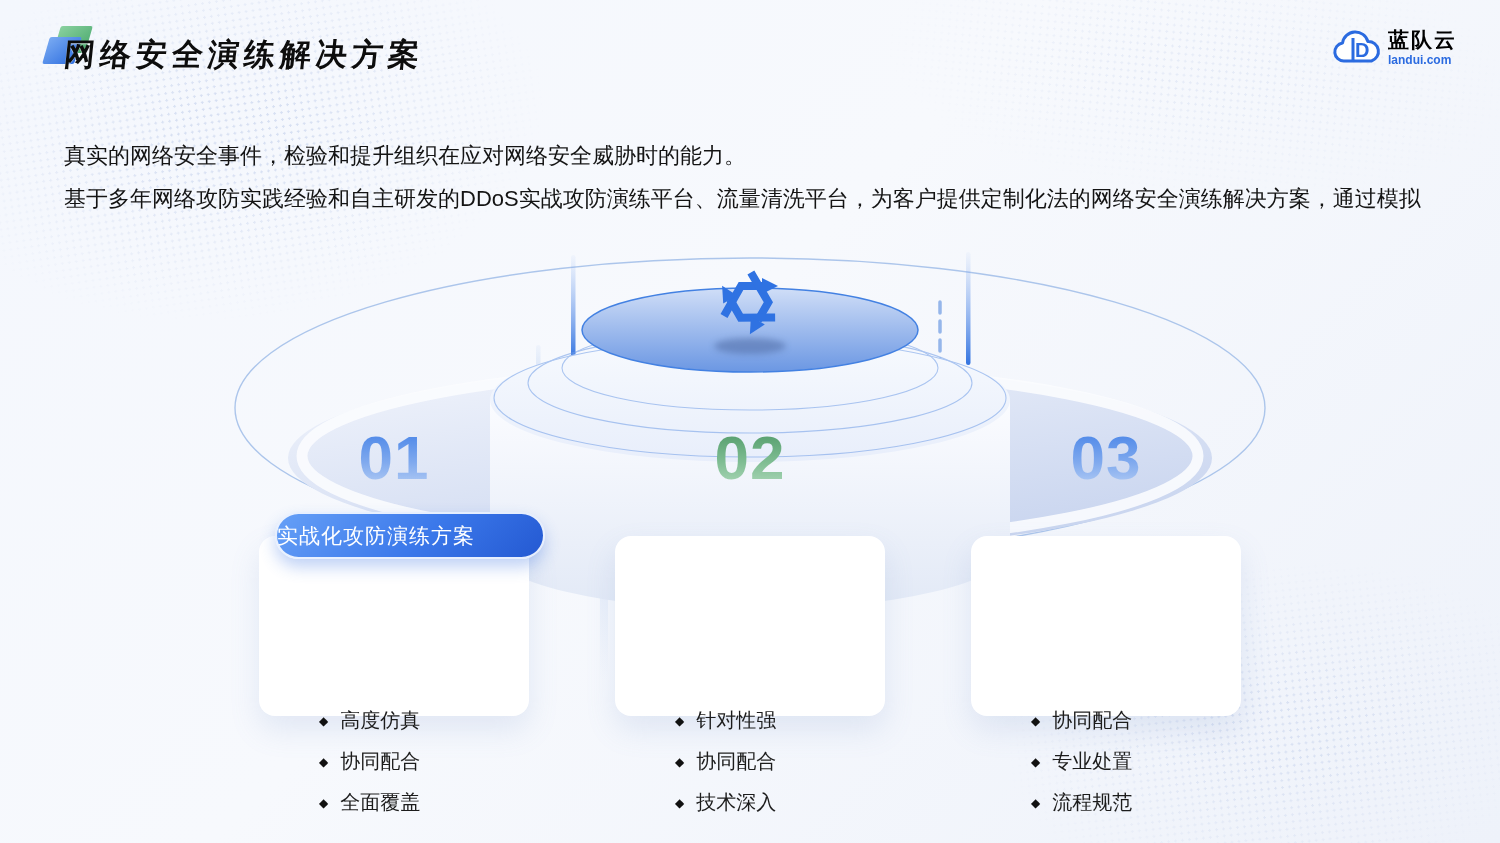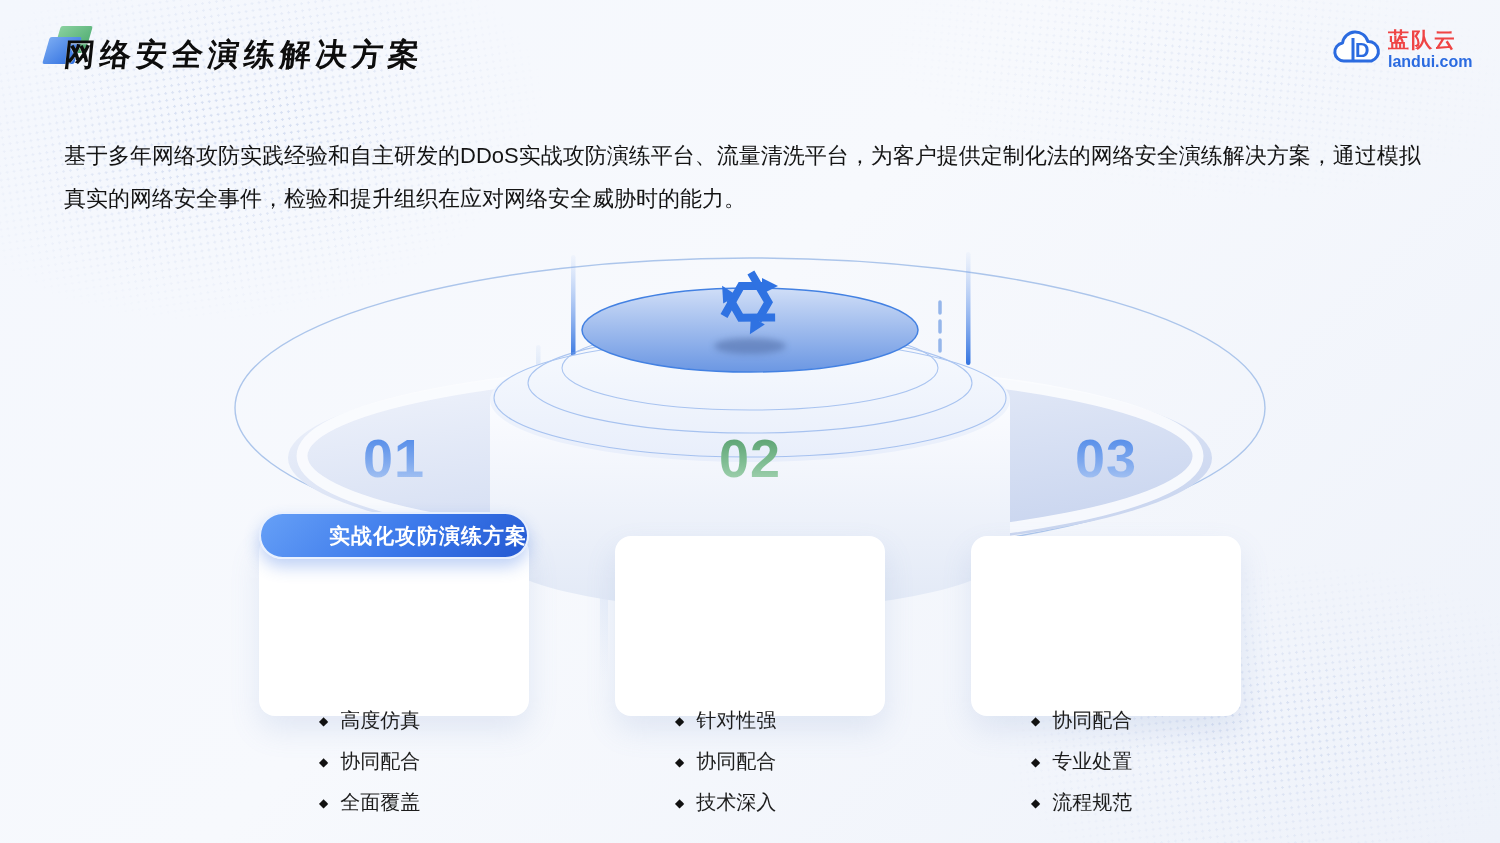--- a/index.html
+++ b/index.html
@@ -31,48 +31,48 @@
   .pg-green { left:17px; top:2px; background:linear-gradient(135deg,#8ad1a0,#49a86c); }
   .pg-blue  { left:6px;  top:13px; background:linear-gradient(135deg,#79aaf2,#2f6fe0); }
   .page-title {
     position:absolute; left:64px; top:34px;
     font-size:31px; font-weight:900; letter-spacing:5px; color:#0d0d0d;
     transform:skewX(-6deg);
     text-shadow:0 1px 0 rgba(255,255,255,.6);
   }
   .brand { position:absolute; right:38px; top:24px; width:130px; height:52px; }
   .brand svg { position:absolute; left:0; top:4px; }
-  .brand-name { position:absolute; left:56px; top:2px; font-size:21px; font-weight:bold; color:#ef4444; letter-spacing:2px; }
-  .brand-domain { position:absolute; left:56px; top:29px; font-size:16px; font-weight:bold; color:#2b6be0;text-align:center; }
+  .brand-name { position:absolute; left:56px; top:2px; font-size:21px; font-weight:bold; color:#000000; letter-spacing:2px; }
+  .brand-domain { position:absolute; left:56px; top:29px; font-size:12px; font-weight:bold; color:#2b6be0;text-align:center; }
 
   
   .intro { position:absolute; z-index:3; left:64px; top:134px; width:1380px; font-size:22px; line-height:43px; color:#141414; }
 
   
   .illus { position:absolute; z-index:1; left:230px; top:240px; }
 
   
   .solution { position:absolute; z-index:2; top:418px; width:270px; }
   .sol-1 { left:259px; } .sol-2 { left:615px; } .sol-3 { left:971px; }
   .number {
-    width:100%; text-align:center; font-size:54px; font-weight:800; line-height:80px;
+    width:100%; text-align:center; font-size:62px; font-weight:800; line-height:80px;
     letter-spacing:1px;
     -webkit-background-clip:text; background-clip:text; -webkit-text-fill-color:transparent; color:transparent;
   }
   .number.theme-blue  { background-image:linear-gradient(180deg,#3c7ce6 5%,#7fa9ee 55%,#cadcf7 100%); }
   .number.theme-green { background-image:linear-gradient(180deg,#47935f 5%,#7fbd93 55%,#bfe3c9 100%); }
   .card {
     position:absolute; left:0; top:118px; width:270px; height:180px;
     background:#ffffff; border-radius:16px;
     box-shadow:0 14px 30px rgba(110,140,200,0.16);
   }
   .pill {
-    position:absolute; left:0; top:94px; width:270px; height:47px;
-    border-radius:24px; display:flex; align-items:center; justify-content:flex-end;
-    font-size:21px; color:#fff; letter-spacing:1px; font-weight:700;
+    position:absolute; left:16px; top:94px; width:270px; height:47px;
+    border-radius:24px; display:flex; align-items:center; justify-content:flex-start;
+    font-size:21px; color:#fff; letter-spacing:1px; font-weight:400;
     border:2px solid rgba(240,246,255,0.95);
   }
   .pill.theme-blue {
     background:linear-gradient(135deg,#66a0f7 0%,#3b78ea 55%,#2459d2 100%);
     box-shadow:0 8px 16px rgba(47,106,224,0.30);
   }
   .pill.theme-green {
     background:linear-gradient(135deg,#92cfa2 0%,#5daa74 55%,#459258 100%);
     box-shadow:0 8px 16px rgba(70,150,95,0.30);
   }
@@ -101,22 +101,22 @@
         <path d="M 12 33 a 9 9 0 0 1 -1.5 -17.9 a 13 13 0 0 1 25.4 -1.6 a 10 10 0 0 1 3.6 19.5 z" fill="#ffffff" stroke="#2b6be0" stroke-width="3" stroke-linejoin="round"></path>
         <line x1="21" y1="10" x2="21" y2="33" stroke="#2b6be0" stroke-width="3"></line>
         <text x="23" y="29" font-size="20" font-weight="bold" fill="#2b6be0" font-family="Liberation Sans, DejaVu Sans, sans-serif">D</text>
       </svg>
       <div class="brand-name">蓝队云</div>
       <div class="brand-domain">landui.com</div>
     </div>
   </div>
 
   <div class="intro">
+    <div>真实的网络安全事件，检验和提升组织在应对网络安全威胁时的能力。</div>
     <div>基于多年网络攻防实践经验和自主研发的DDoS实战攻防演练平台、流量清洗平台，为客户提供定制化法的网络安全演练解决方案，通过模拟</div>
-    <div>真实的网络安全事件，检验和提升组织在应对网络安全威胁时的能力。</div>
   </div>
 
   <svg class="illus" width="1040" height="460" viewBox="0 0 1040 460">
     <defs>
       <linearGradient id="gPlatform" x1="0" y1="0" x2="0.7" y2="1">
         <stop offset="0" stop-color="#f2f5fc"></stop>
           <stop offset="1" stop-color="#c9d5ef"></stop>
       </linearGradient>
       <linearGradient id="gBody" x1="0" y1="0" x2="0" y2="1">
         <stop offset="0" stop-color="#fbfcff"></stop>

